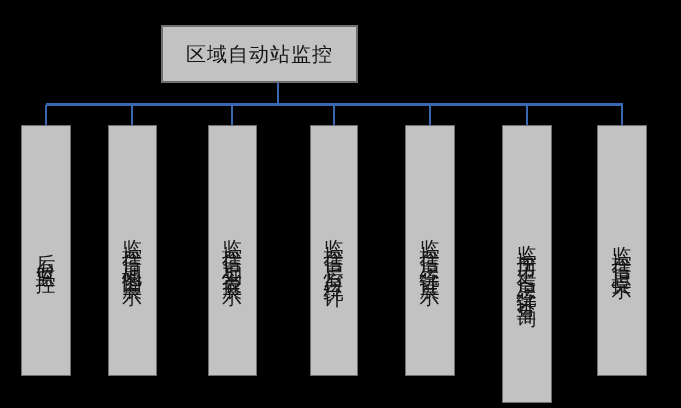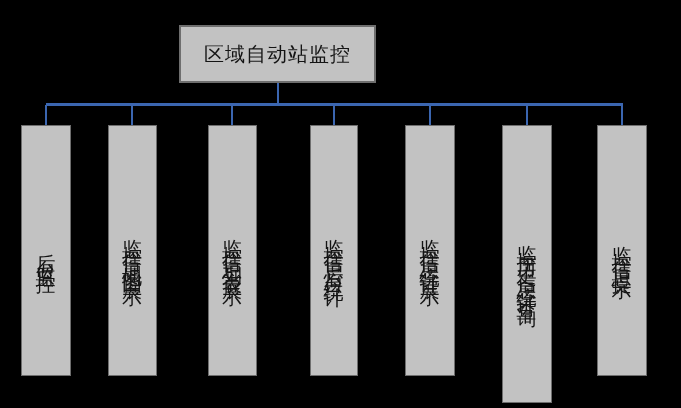--- a/index.html
+++ b/index.html
@@ -21,21 +21,21 @@
   .line.v{width:2px;}
   .node{
     position:absolute;
     background:var(--node-fill);
     border:1px solid var(--node-border);
     box-sizing:border-box;
     display:flex;align-items:center;justify-content:center;
     color:var(--text);
   }
   .root-node{
-    left:179px;top:25px;width:197px;height:58px;
+    left:161px;top:25px;width:197px;height:58px;
     border-width:2px;
     font-size:20px;letter-spacing:1px;
     text-align:center;
   }
   .vbox{top:125px;height:251px;}
   .vbox.tall{height:278px;}
   .vtext{
     writing-mode:vertical-rl;
     text-orientation:upright;
     font-size:20px;

